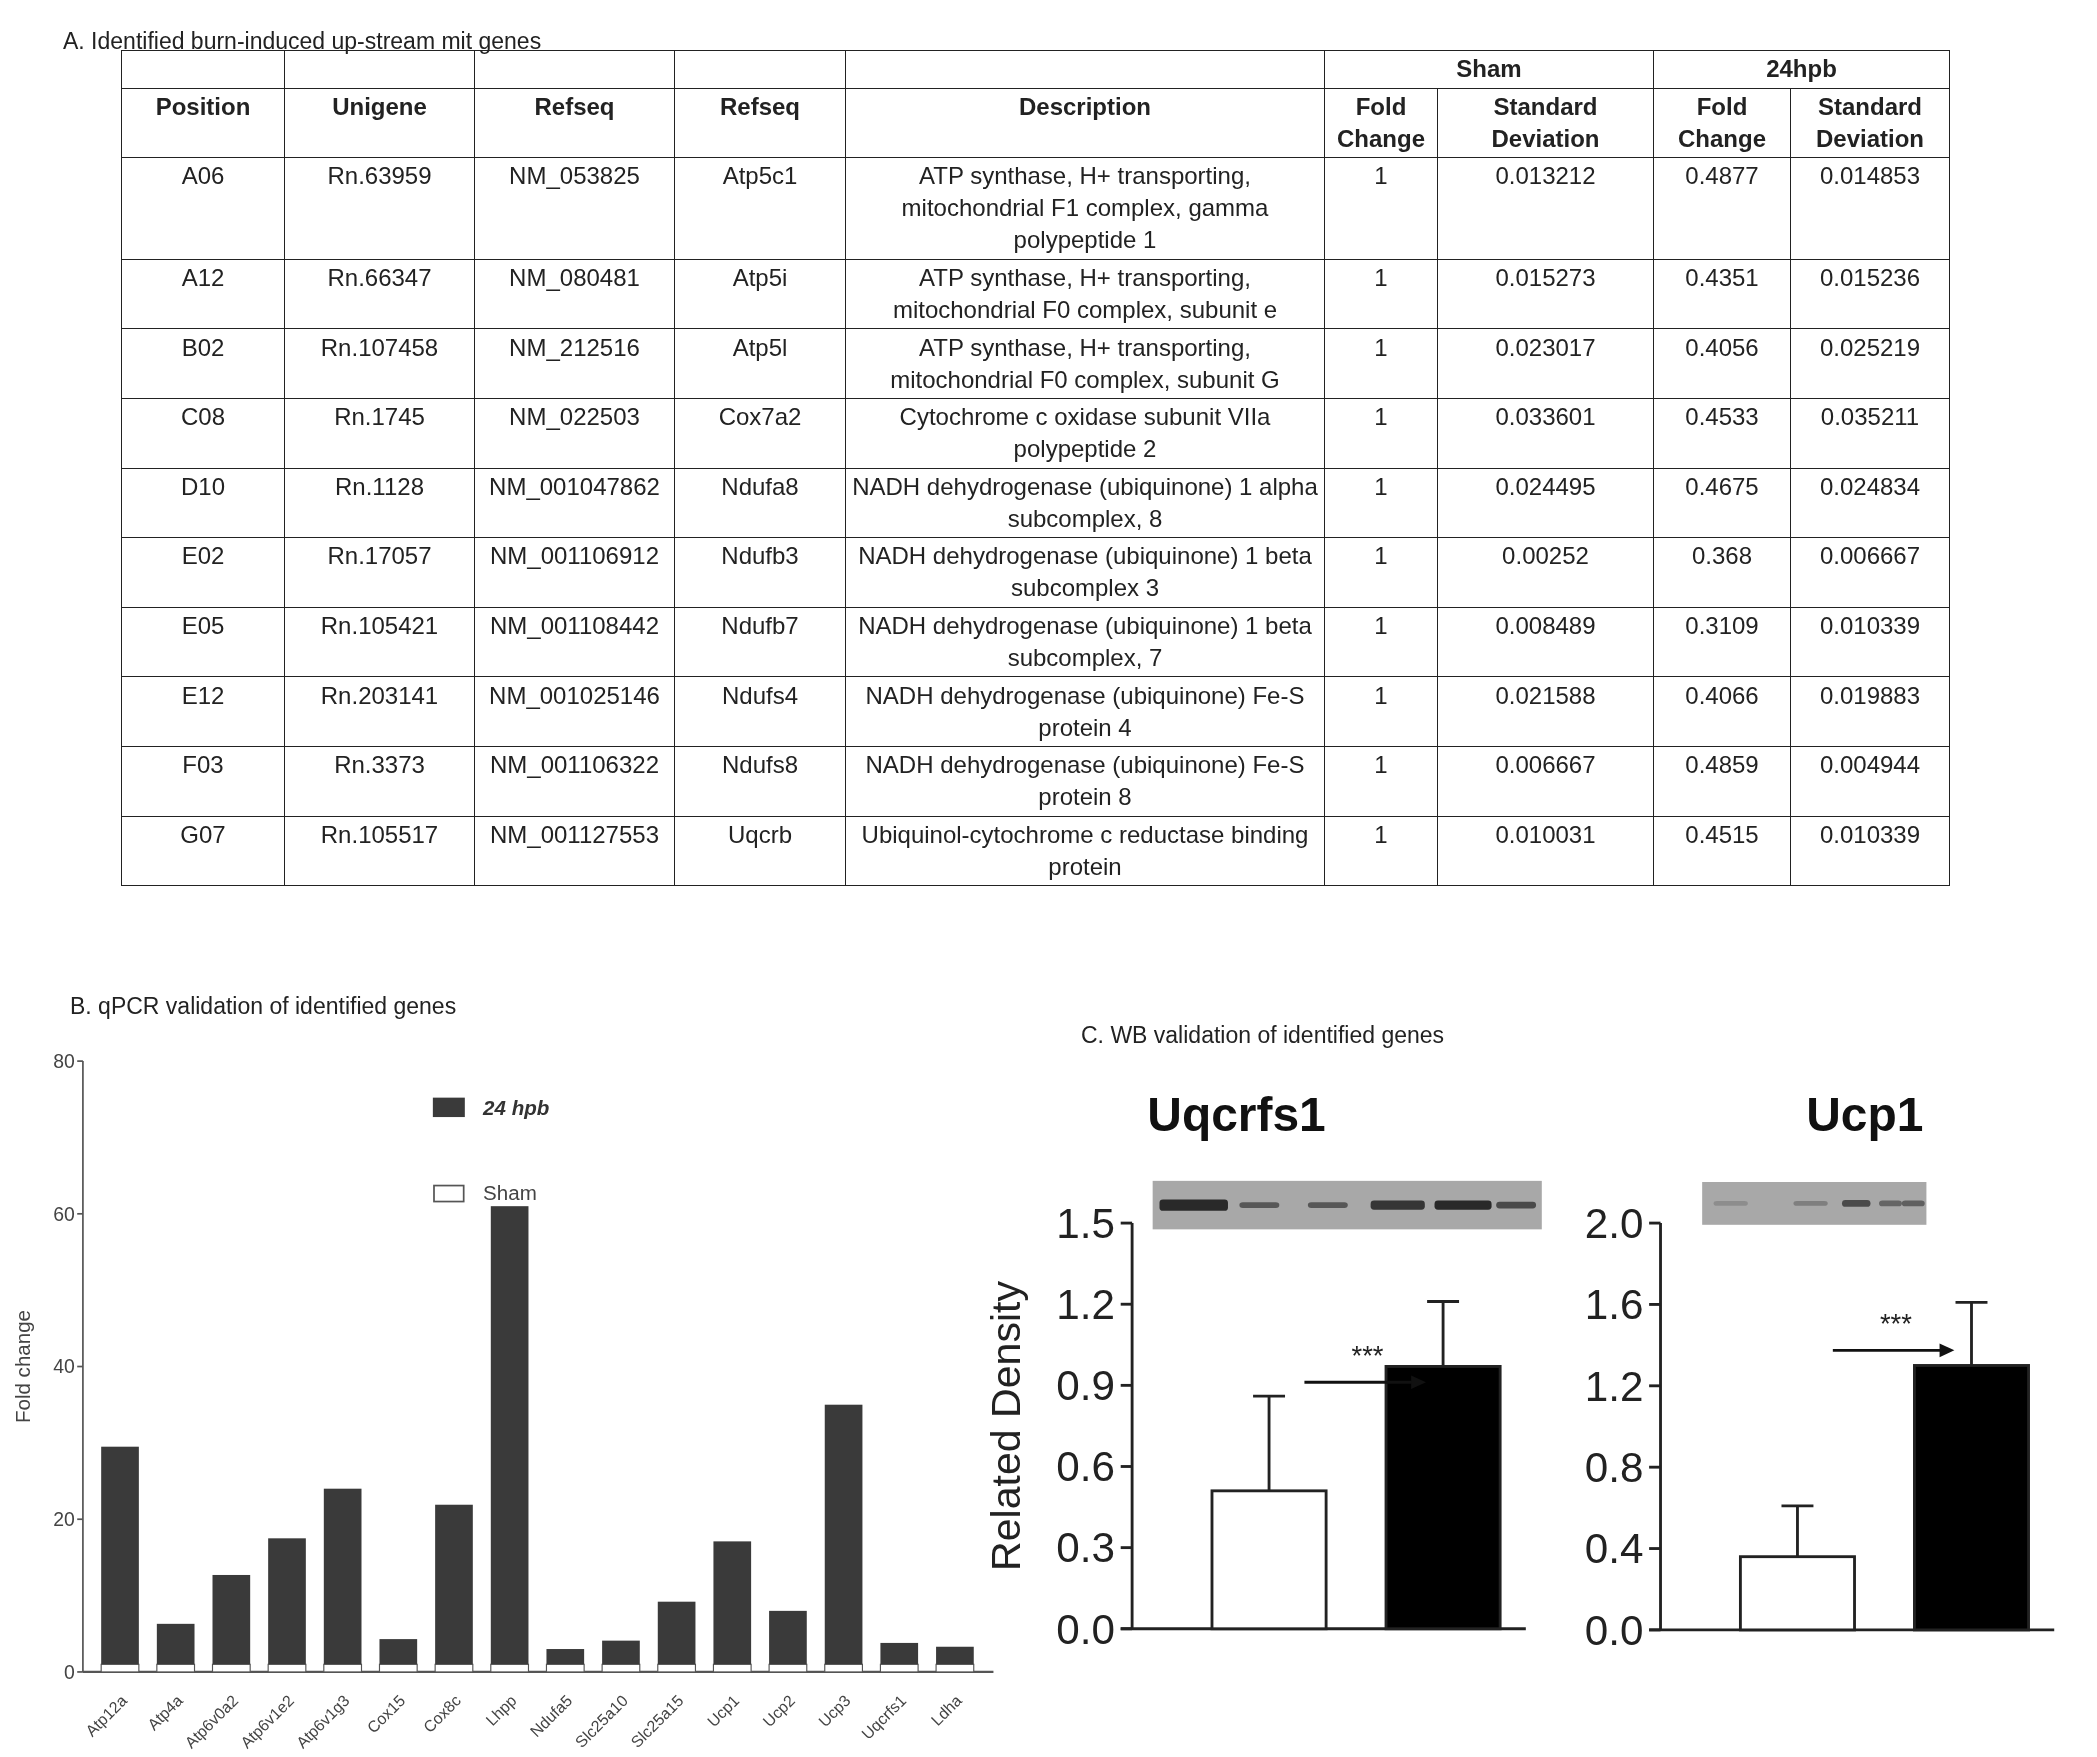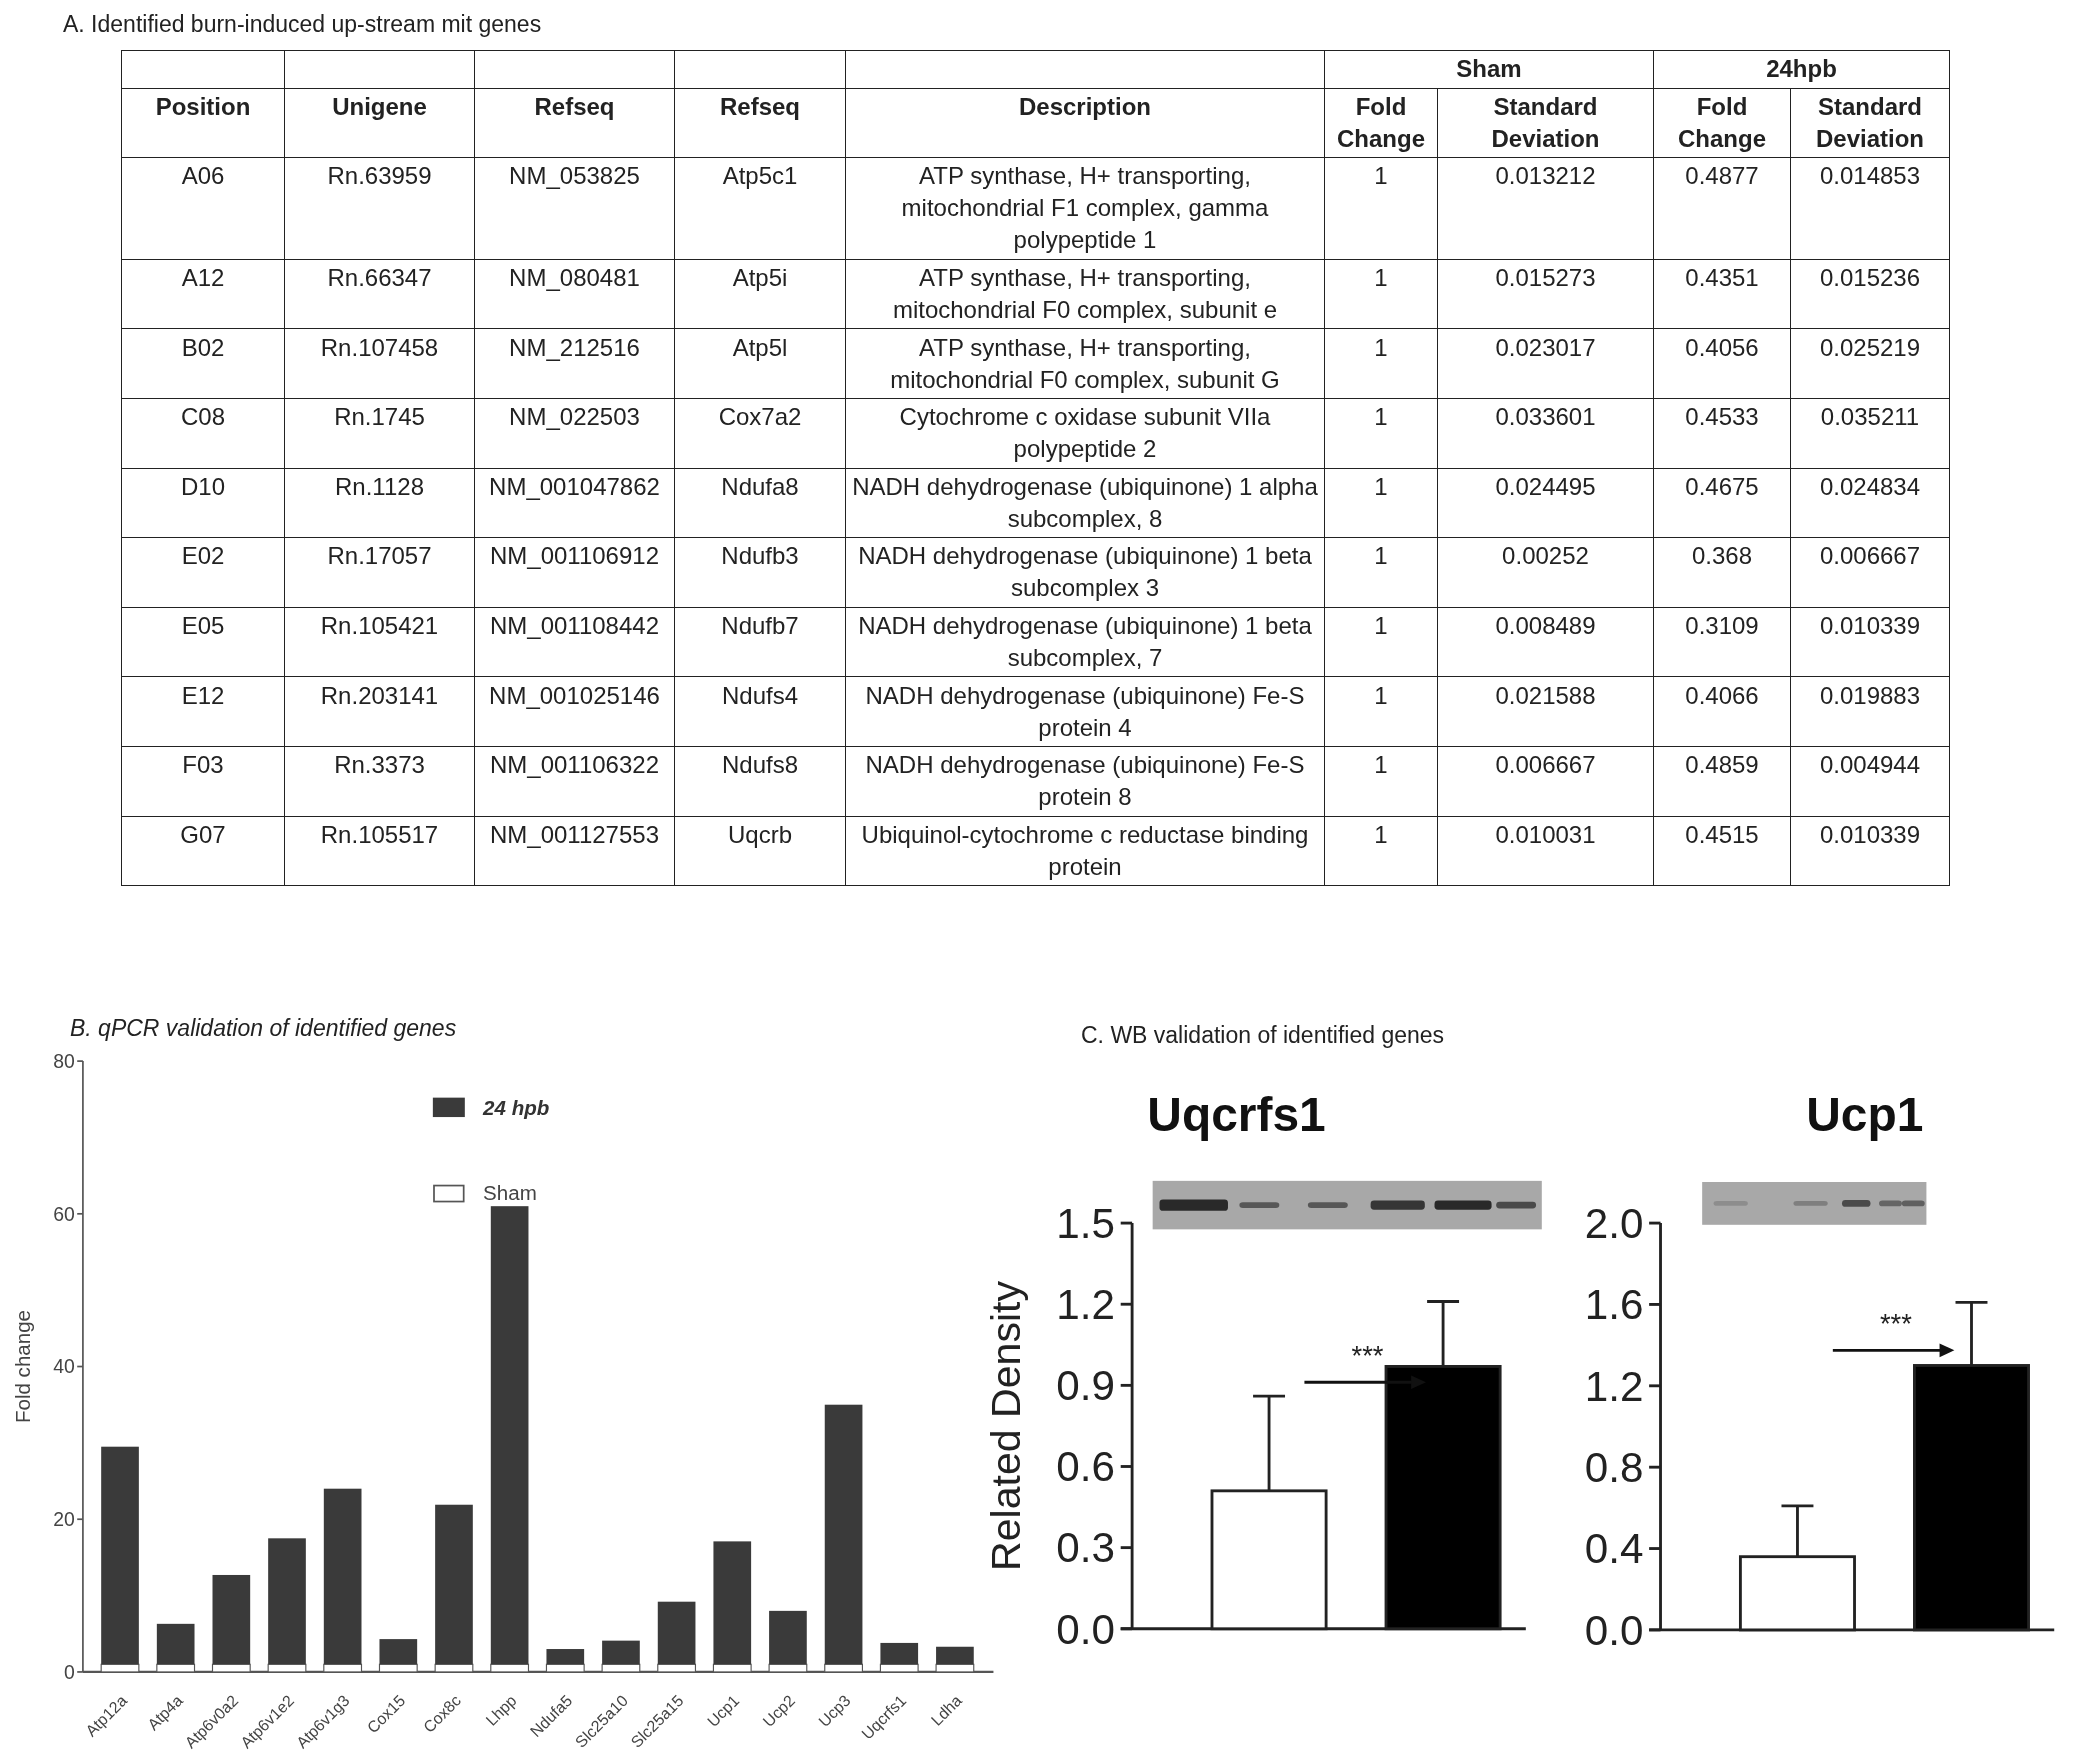--- a/index.html
+++ b/index.html
@@ -13,21 +13,21 @@
   #gene-table td, #gene-table th { border:1.7px solid #222; text-align:center; vertical-align:top;
                 padding:2.3px 4.6px; line-height:32px; color:#222; }
   #gene-table th { font-weight:bold; }
   .desc { white-space:normal; }
   
   svg text { font-family:"Liberation Sans", sans-serif; }
 </style>
 </head>
 <body>
 
-<div class="panel-title" style="left:63px; top:11px;">A. Identified burn-induced up-stream mit genes</div>
+<div class="panel-title" style="left:63px; top:28px;">A. Identified burn-induced up-stream mit genes</div>
 
 <table id="gene-table">
   <colgroup>
     <col style="width:163px">
       <col style="width:190px">
       <col style="width:200px">
       <col style="width:171px">
     <col style="width:479px">
       <col style="width:113px">
       <col style="width:216px">
@@ -163,21 +163,21 @@
         <td>Uqcrb</td>
         <td class="desc">Ubiquinol-cytochrome c reductase binding protein</td>
         <td>1</td>
         <td>0.010031</td>
         <td>0.4515</td>
         <td>0.010339</td>
       </tr>
     </tbody>
 </table>
 
-<div class="panel-title" style="left:70px; top:1015px;font-style:italic;">B. qPCR validation of identified genes</div>
+<div class="panel-title" style="left:70px; top:993px;">B. qPCR validation of identified genes</div>
 <svg id="chartB" class="abs" style="left:0; top:1028px;" width="1005" height="729" viewBox="0 0 1760 1277">
     <line x1="145" y1="58" x2="145" y2="1128" stroke="#555" stroke-width="3"></line>
     <line x1="145" y1="1128" x2="1740" y2="1128" stroke="#555" stroke-width="4"></line>
     <line x1="135" y1="1128" x2="145" y2="1128" stroke="#555" stroke-width="3"></line>
     <text x="131" y="1140" text-anchor="end" font-size="34" fill="#444">0</text>
     <line x1="135" y1="860.5" x2="145" y2="860.5" stroke="#555" stroke-width="3"></line>
     <text x="131" y="872.5" text-anchor="end" font-size="34" fill="#444">20</text>
     <line x1="135" y1="593" x2="145" y2="593" stroke="#555" stroke-width="3"></line>
     <text x="131" y="605" text-anchor="end" font-size="34" fill="#444">40</text>
     <line x1="135" y1="325.5" x2="145" y2="325.5" stroke="#555" stroke-width="3"></line>

